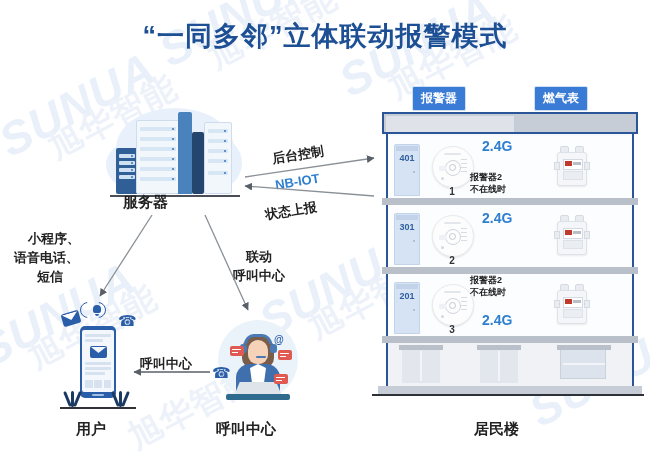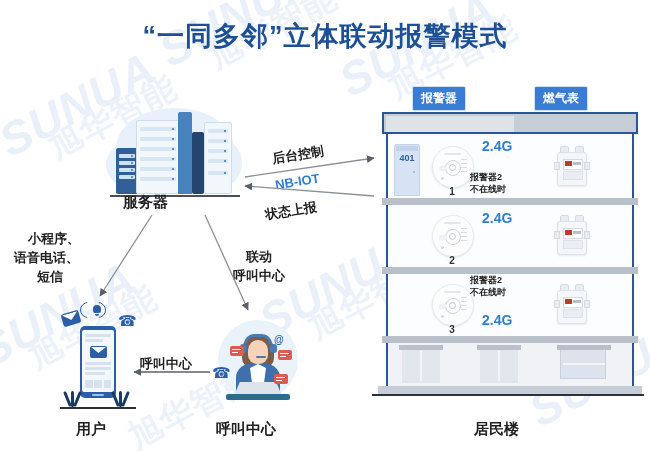--- a/index.html
+++ b/index.html
@@ -373,20 +373,25 @@
             </div>
             <div class="m-low"></div>
           </div>
         <div class="m-side" style="left:0px;"></div>
           <div class="m-side" style="left:30px;"></div>
       </div>
     </div>
     <div class="floor-div" style="top:90px;"></div>
 
     <div class="floor" style="top:97px;">
+      <div class="door">
+        <div class="door-top"></div>
+        <div class="door-num">301</div>
+        <div class="knob"></div>
+      </div>
       <div class="alarm" style="left:44px;top:10px;">
         <div class="al-brand"></div>
           <div class="al-ring"></div>
           <div class="al-dot"></div>
         <div class="al-spk"></div>
         <div class="al-vent">
             <i style="top:0"></i>
             <i style="top:4px"></i>
             <i style="top:8px"></i>
             <i style="top:12px"></i>
@@ -404,20 +409,25 @@
             </div>
             <div class="m-low"></div>
           </div>
         <div class="m-side" style="left:0px;"></div>
           <div class="m-side" style="left:30px;"></div>
       </div>
     </div>
     <div class="floor-div" style="top:159px;"></div>
 
     <div class="floor" style="top:166px;">
+      <div class="door">
+        <div class="door-top"></div>
+        <div class="door-num">201</div>
+        <div class="knob"></div>
+      </div>
       <div class="alarm" style="left:44px;top:10px;">
         <div class="al-brand"></div>
           <div class="al-ring"></div>
           <div class="al-dot"></div>
         <div class="al-spk"></div>
         <div class="al-vent">
             <i style="top:0"></i>
             <i style="top:4px"></i>
             <i style="top:8px"></i>
             <i style="top:12px"></i>

